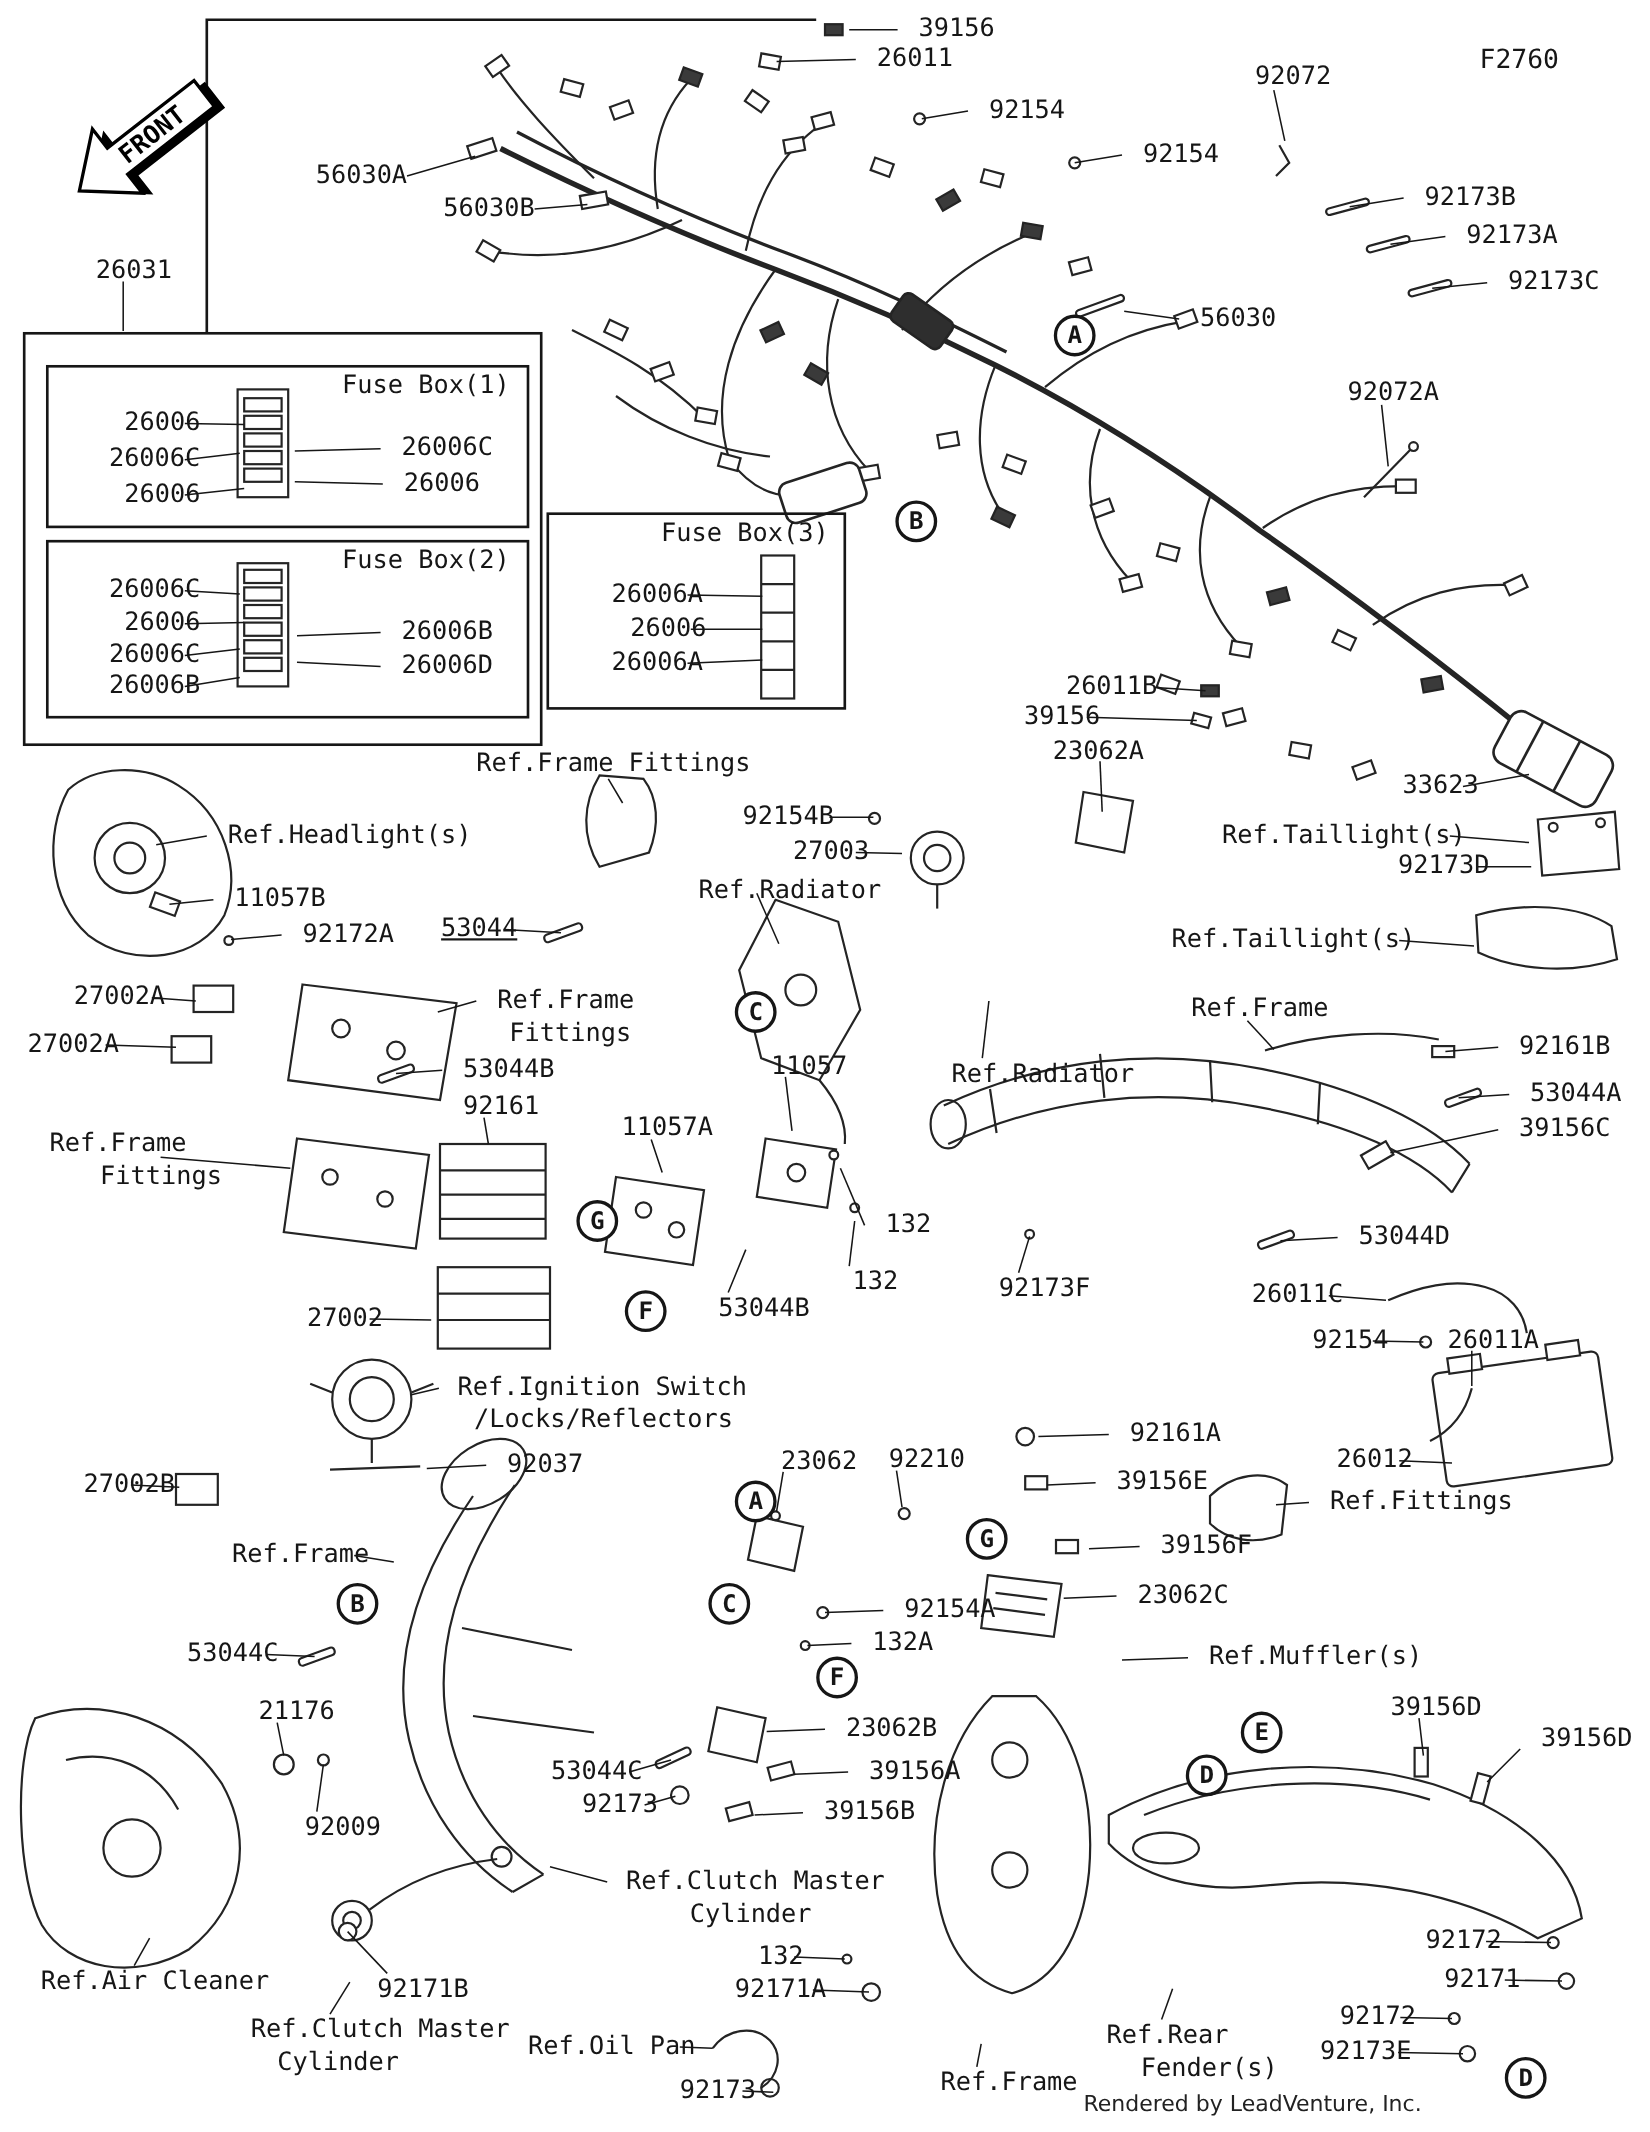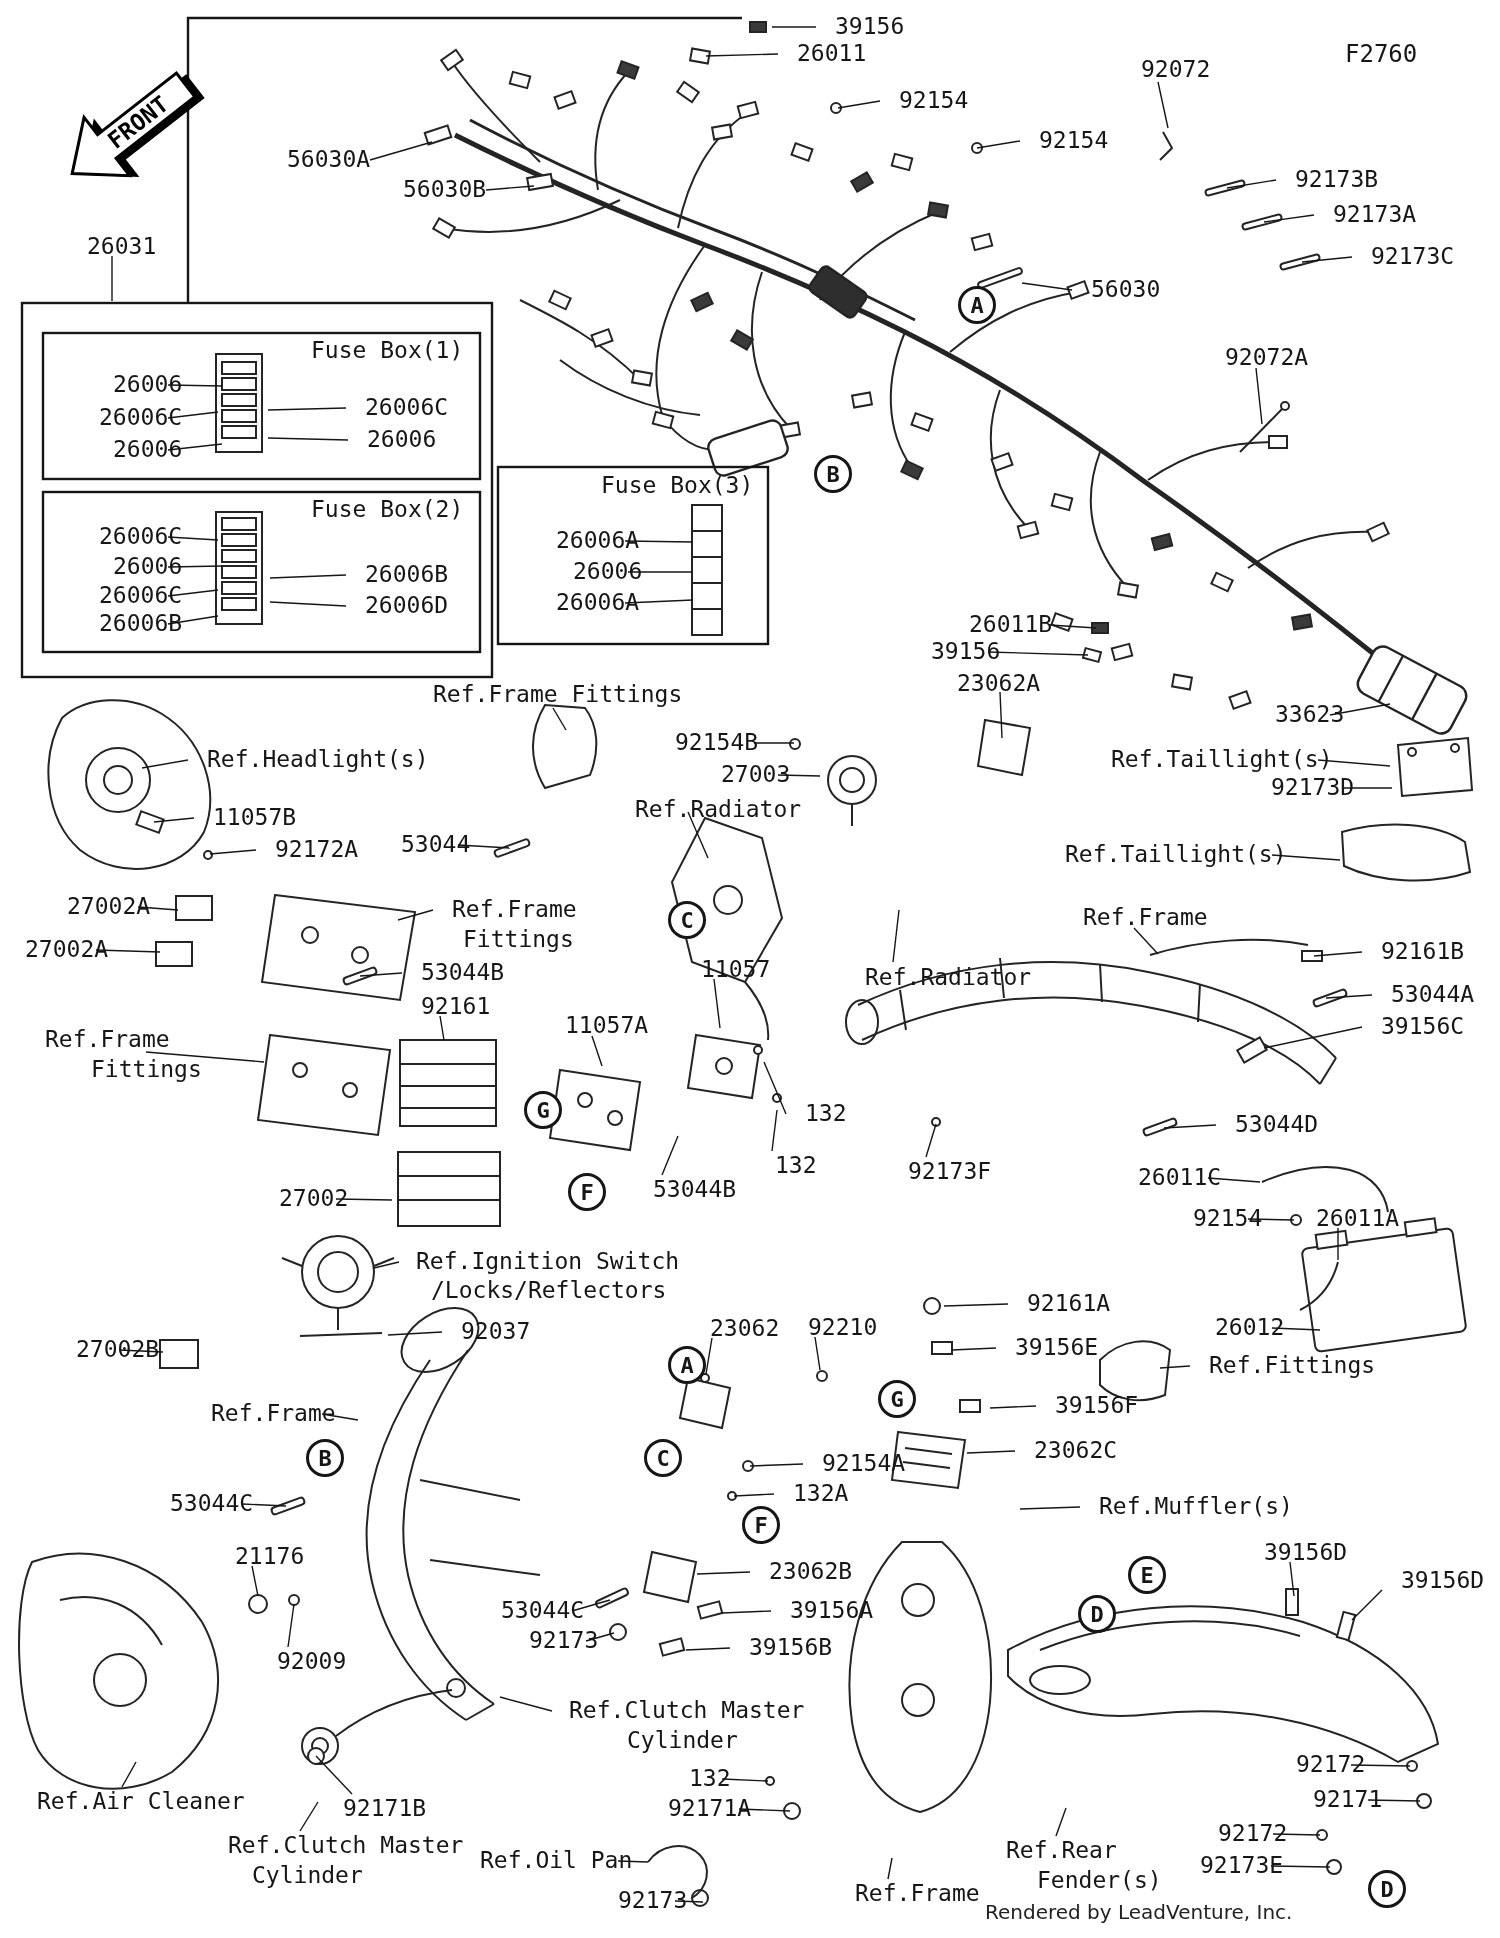--- a/index.html
+++ b/index.html
@@ -424,21 +424,21 @@
       <div class="lbl" style="left: 541px; top: 590px;">26006A</div>
       <div class="lbl" style="left: 418px; top: 682px;">Ref.Frame Fittings</div>
       <div class="lbl" style="left: 660px; top: 730px;">92154B</div>
       <div class="lbl" style="left: 706px; top: 762px;">27003</div>
       <div class="lbl" style="left: 1096px; top: 747px;">Ref.Taillight(s)</div>
       <div class="lbl" style="left: 1256px; top: 775px;">92173D</div>
       <div class="lbl" style="left: 620px; top: 797px;">Ref.Radiator</div>
       <div class="lbl" style="left: 192px; top: 747px;">Ref.Headlight(s)</div>
       <div class="lbl" style="left: 198px; top: 805px;">11057B</div>
       <div class="lbl" style="left: 260px; top: 837px;">92172A</div>
-      <div class="lbl" style="left: 386px; top: 832px;">53044</div>
+      <div class="lbl" style="left: 386px; top: 832px; text-decoration: underline;">53044</div>
       <div class="lbl" style="left: 1050px; top: 842px;">Ref.Taillight(s)</div>
       <div class="lbl" style="left: 52px; top: 894px;">27002A</div>
       <div class="lbl" style="left: 10px; top: 937px;">27002A</div>
       <div class="lbl" style="left: 437px; top: 897px;">Ref.Frame</div>
       <div class="lbl" style="left: 448px; top: 927px;">Fittings</div>
       <div class="lbl" style="left: 1068px; top: 905px;">Ref.Frame</div>
       <div class="lbl" style="left: 850px; top: 965px;">Ref.Radiator</div>
       <div class="lbl" style="left: 406px; top: 960px;">53044B</div>
       <div class="lbl" style="left: 406px; top: 994px;">92161</div>
       <div class="lbl" style="left: 1366px; top: 939px;">92161B</div>

